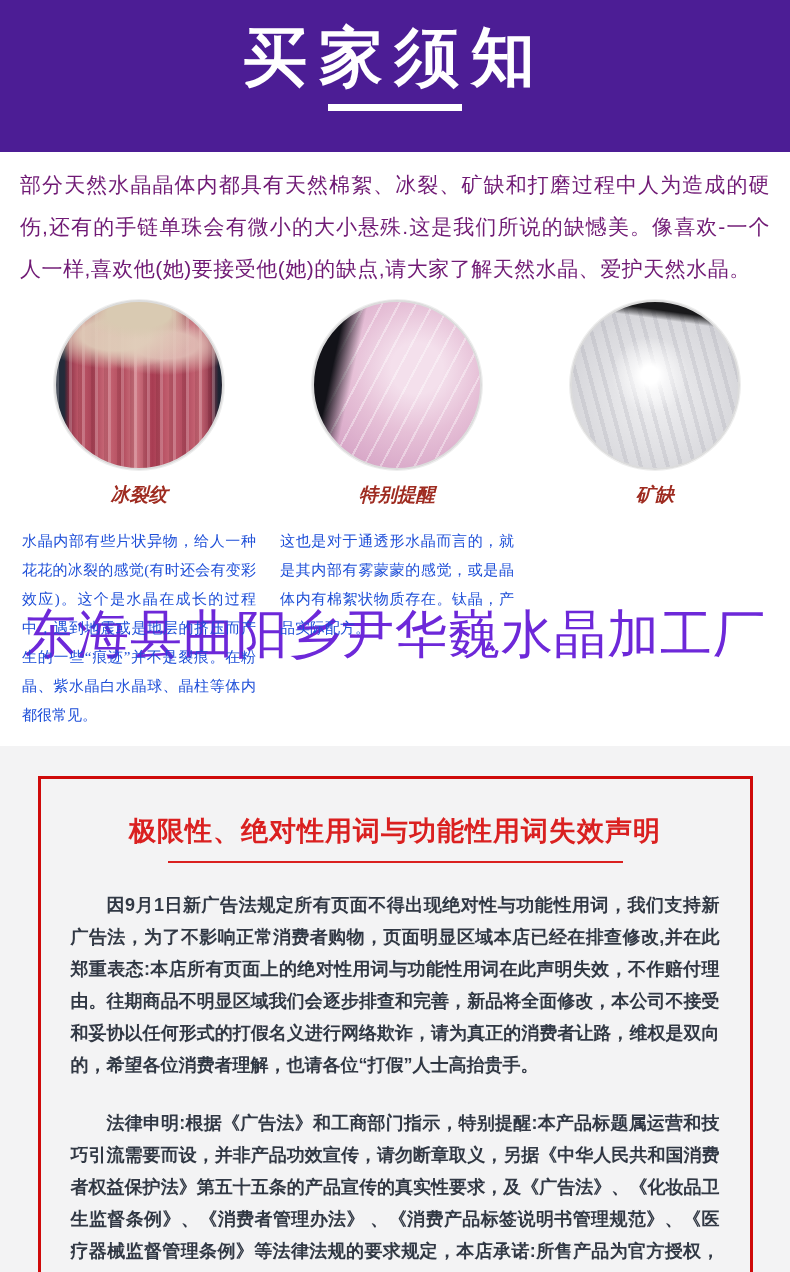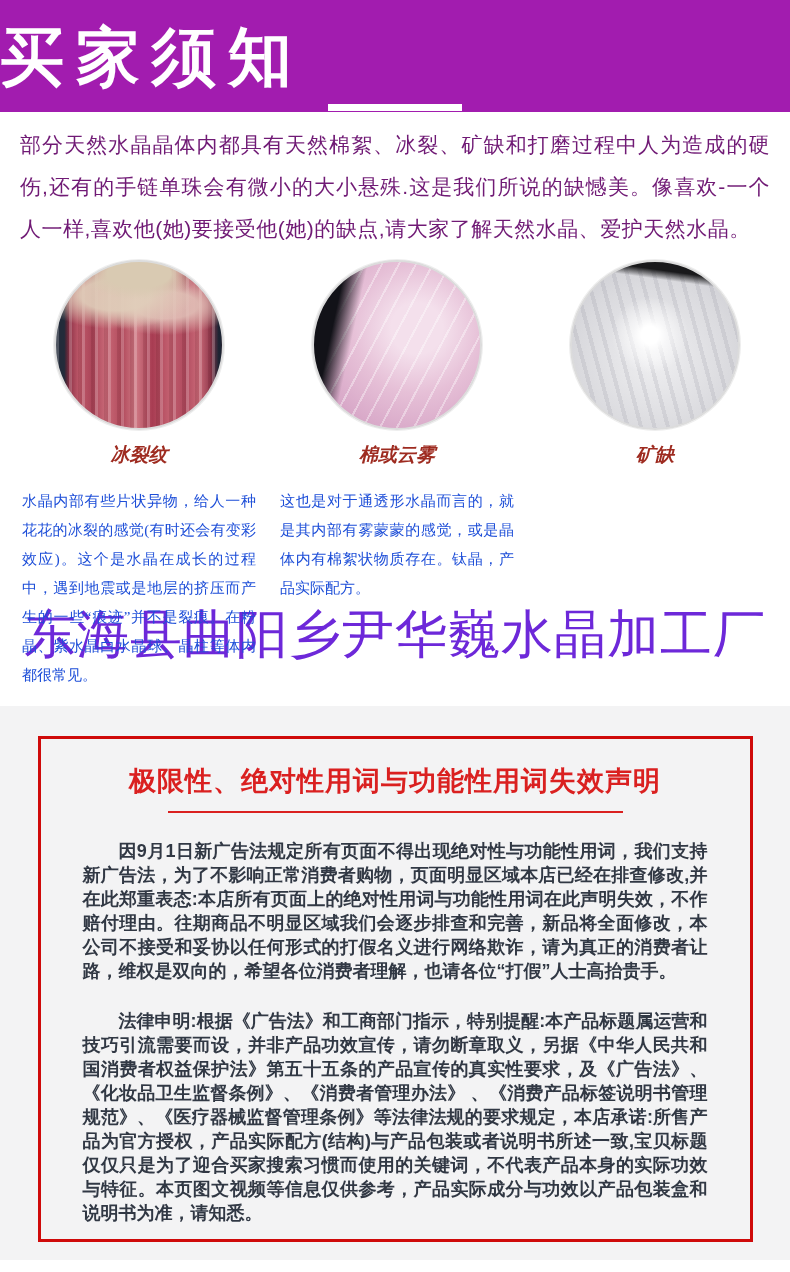--- a/index.html
+++ b/index.html
@@ -1,20 +1,20 @@
 <!DOCTYPE html>
 <html><head>
 <meta charset="utf-8">
 <style>
   html,body{margin:0;padding:0;background:#ffffff;}
   .page{position:relative;width:790px;height:1272px;margin:0 auto;background:#ffffff;
         font-family:"Liberation Sans","DejaVu Sans",sans-serif;overflow:hidden;}
 
   
-  .banner{height:112px;background:#a21caf;}
+  .banner{height:152px;background:#4c1d95;text-align:center;}
   .banner h1{margin:0;padding-top:20px;font-family:"DejaVu Serif","Liberation Serif",serif;
              font-weight:700;font-size:64px;line-height:74px;color:#ffffff;letter-spacing:12px;}
   .banner-underline{width:134px;height:7px;background:#ffffff;margin:10px auto 0;}
 
   
   .intro{padding:12px 20px 0;position:relative;z-index:2;}
   .intro p{margin:0;font-size:21px;line-height:42px;color:#701a75;text-align:justify;letter-spacing:.5px;}
 
   
   .defects{display:flex;padding:10px 6px 0 10px;position:relative;z-index:2;}
@@ -40,23 +40,23 @@
   .defect-desc{margin:19px 12px 0;font-size:15px;line-height:29px;color:#1d4ed8;text-align:justify;font-family:Liberation Serif, serif;}
 
   
   .watermark-factory{position:absolute;top:600px;left:0;right:0;z-index:1;text-align:center;
       font-family:"DejaVu Serif","Liberation Serif",serif;font-size:52px;color:#6d28d9;
       white-space:nowrap;letter-spacing:1px;pointer-events:none;}
 
   
   .gray{position:relative;z-index:2;margin-top:16px;background:#f3f3f4;padding:30px 0 18px;}
   .disclaimer-box{width:657px;margin:0 auto;border:3px solid #cf0a0a;padding:18px 26px 14px;background:#f3f3f4;}
-  .disclaimer-box h2{margin:6px 0 0;text-align:center;font-size:27px;font-weight:700;color:#da2020;letter-spacing:1px;}
+  .disclaimer-box h2{margin:16px 0 0;text-align:center;font-size:27px;font-weight:700;color:#da2020;letter-spacing:1px;}
   .title-rule{width:455px;height:2px;background:#da2020;margin:12px auto 0;}
-  .disclaimer-box p{margin:26px 16px 0;font-size:18px;line-height:24px;font-weight:600;
+  .disclaimer-box p{margin:26px 4px 0;font-size:18px;line-height:32px;font-weight:600;
       color:#313844;text-indent:2em;text-align:justify;}
 </style>
 </head>
 <body>
 
 <div class="page">
 
   <header class="banner">
     <h1>买家须知</h1>
     <div class="banner-underline"></div>
@@ -67,21 +67,21 @@
   </section>
 
   <section class="defects">
     <div class="defect-col">
       <div class="photo photo-1"></div>
       <div class="defect-label">冰裂纹</div>
       <p class="defect-desc">水晶内部有些片状异物，给人一种花花的冰裂的感觉(有时还会有变彩效应)。这个是水晶在成长的过程中，遇到地震或是地层的挤压而产生的一些“痕迹”并不是裂痕。在粉晶、紫水晶白水晶球、晶柱等体内都很常见。</p>
     </div>
     <div class="defect-col">
       <div class="photo photo-2"></div>
-      <div class="defect-label">棉或云雾</div>
+      <div class="defect-label">特别提醒</div>
       <p class="defect-desc">这也是对于通透形水晶而言的，就是其内部有雾蒙蒙的感觉，或是晶体内有棉絮状物质存在。钛晶，产品实际配方。</p>
     </div>
     <div class="defect-col">
       <div class="photo photo-3"></div>
       <div class="defect-label">矿缺</div>
     </div>
   </section>
 
   <div class="watermark-factory">东海县曲阳乡尹华巍水晶加工厂</div>
 

